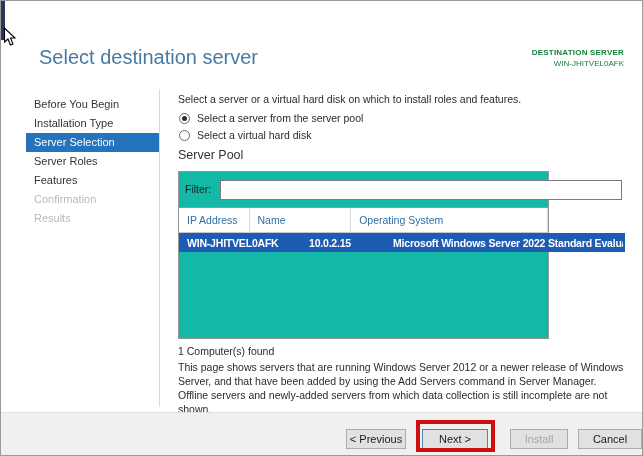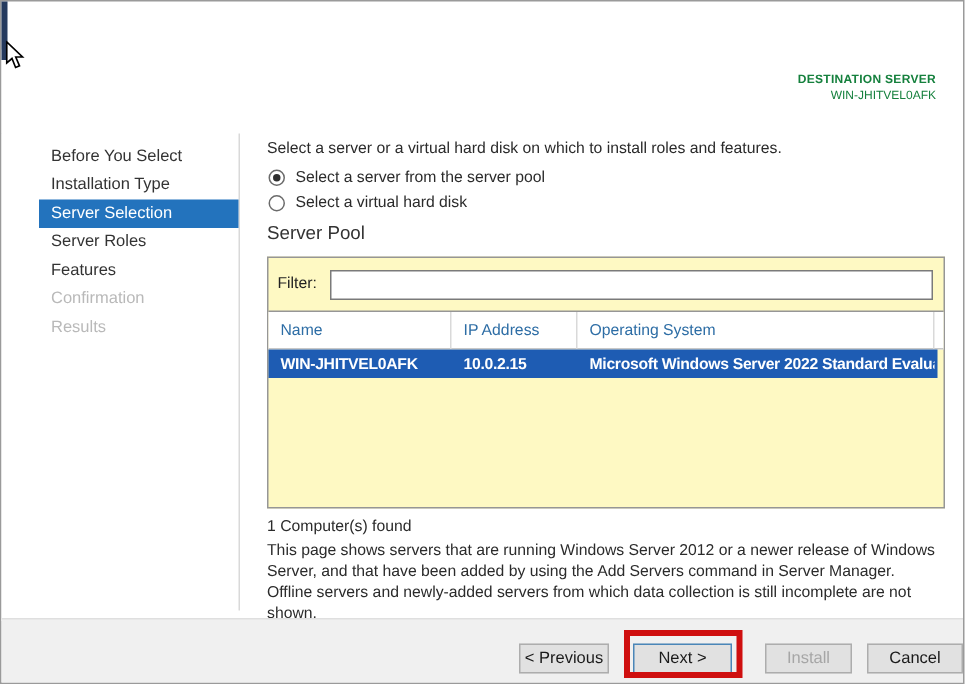--- a/index.html
+++ b/index.html
@@ -38,21 +38,21 @@
   .intro { position:absolute; top:4px; left:0; width:451px; font-size:10.5px; color:#2b2b2b; }
 
   .radio-row { position:absolute; left:1px; display:flex; align-items:center; gap:7px; font-size:10.5px; color:#2b2b2b; }
   .radio-row.r1 { top:23px; }
   .radio-row.r2 { top:40px; }
   .radio { width:11px; height:11px; border-radius:50%; border:1px solid #6b6b6b; background:#fff; position:relative; flex:none; }
   .radio.checked::after { content:""; position:absolute; inset:2px; border-radius:50%; background:#2f2f2f; }
 
   .section-title { position:absolute; top:59px; left:0; font-size:12.5px; color:#333; }
 
-  .pool-box { position:absolute; top:82px; left:0; width:452px; height:168px; border:1px solid #969696; background:#fef9c3; }
+  .pool-box { position:absolute; top:82px; left:0; width:371px; height:168px; border:1px solid #969696; background:#14b8a6; }
   .filter-label { position:absolute; left:6px; top:11px; font-size:10.5px; color:#222; }
   .filter-input { position:absolute; left:41px; top:8px; width:402px; height:20px; border:1px solid #7a7a7a; background:#fff;
                   font-family:inherit; font-size:11px; padding:0 4px; outline:none; }
 
   .grid { position:absolute; top:35px; left:0; right:0; bottom:0; border-top:1px solid #969696; }
   .grid-header { position:absolute; top:0; left:0; right:0; height:25px; border-bottom:1px solid #c8c8c8; display:flex; background:#fff; }
   .hcol { padding:6px 0 0 8px; font-size:10.5px; color:#2d6da5; border-right:1px solid #d9d9d9; height:25px; overflow:hidden; white-space:nowrap; }
   .w-name { width:122px; } .w-ip { width:84px; } .w-os { width:238px; }
   .grid-row { position:absolute; top:25px; left:0; width:446px; height:19px; display:flex; align-items:center;
               background:#1e5cb3; color:#fff; font-size:10.5px; font-weight:600; letter-spacing:-0.2px; }
@@ -71,30 +71,31 @@
   .btn-cancel { left:577px; width:64px; }
   .annotation { position:absolute; left:415px; top:7px; width:79px; height:32px; border:4px solid #cf0f0f; z-index:10; }
 </style>
 </head>
 <body>
 
 <div class="window">
 
 
   <div class="header">
+    <div class="page-title">Select destination server</div>
     <div class="dest">
       <div class="dest-label">DESTINATION SERVER</div>
       <div class="dest-server">WIN-JHITVEL0AFK</div>
     </div>
   </div>
 
   <div class="bodyarea">
     <div class="sep-v"></div>
 
-    <div class="sidebar-item" style="top:6px">Before You Select</div>
+    <div class="sidebar-item" style="top:6px">Before You Begin</div>
     <div class="sidebar-item" style="top:25px">Installation Type</div>
     <div class="sidebar-item selected" style="top:44px">Server Selection</div>
     <div class="sidebar-item" style="top:63px">Server Roles</div>
     <div class="sidebar-item" style="top:82px">Features</div>
     <div class="sidebar-item disabled" style="top:101px">Confirmation</div>
     <div class="sidebar-item disabled" style="top:120px">Results</div>
 
     <div class="main">
       <div class="intro">Select a server or a virtual hard disk on which to install roles and features.</div>
 
@@ -108,22 +109,22 @@
       </div>
 
       <div class="section-title">Server Pool</div>
 
       <div class="pool-box">
         <span class="filter-label">Filter:</span>
         <input class="filter-input" type="text" value="" style="">
 
         <div class="grid">
           <div class="grid-header">
+            <div class="hcol w-ip">IP Address</div>
             <div class="hcol w-name">Name</div>
-            <div class="hcol w-ip">IP Address</div>
             <div class="hcol w-os">Operating System</div>
           </div>
           <div class="grid-row">
             <div class="rcell w-name">WIN-JHITVEL0AFK</div>
             <div class="rcell w-ip">10.0.2.15</div>
             <div class="rcell w-os">Microsoft Windows Server 2022 Standard Evaluation</div>
           </div>
         </div>
       </div>
 

